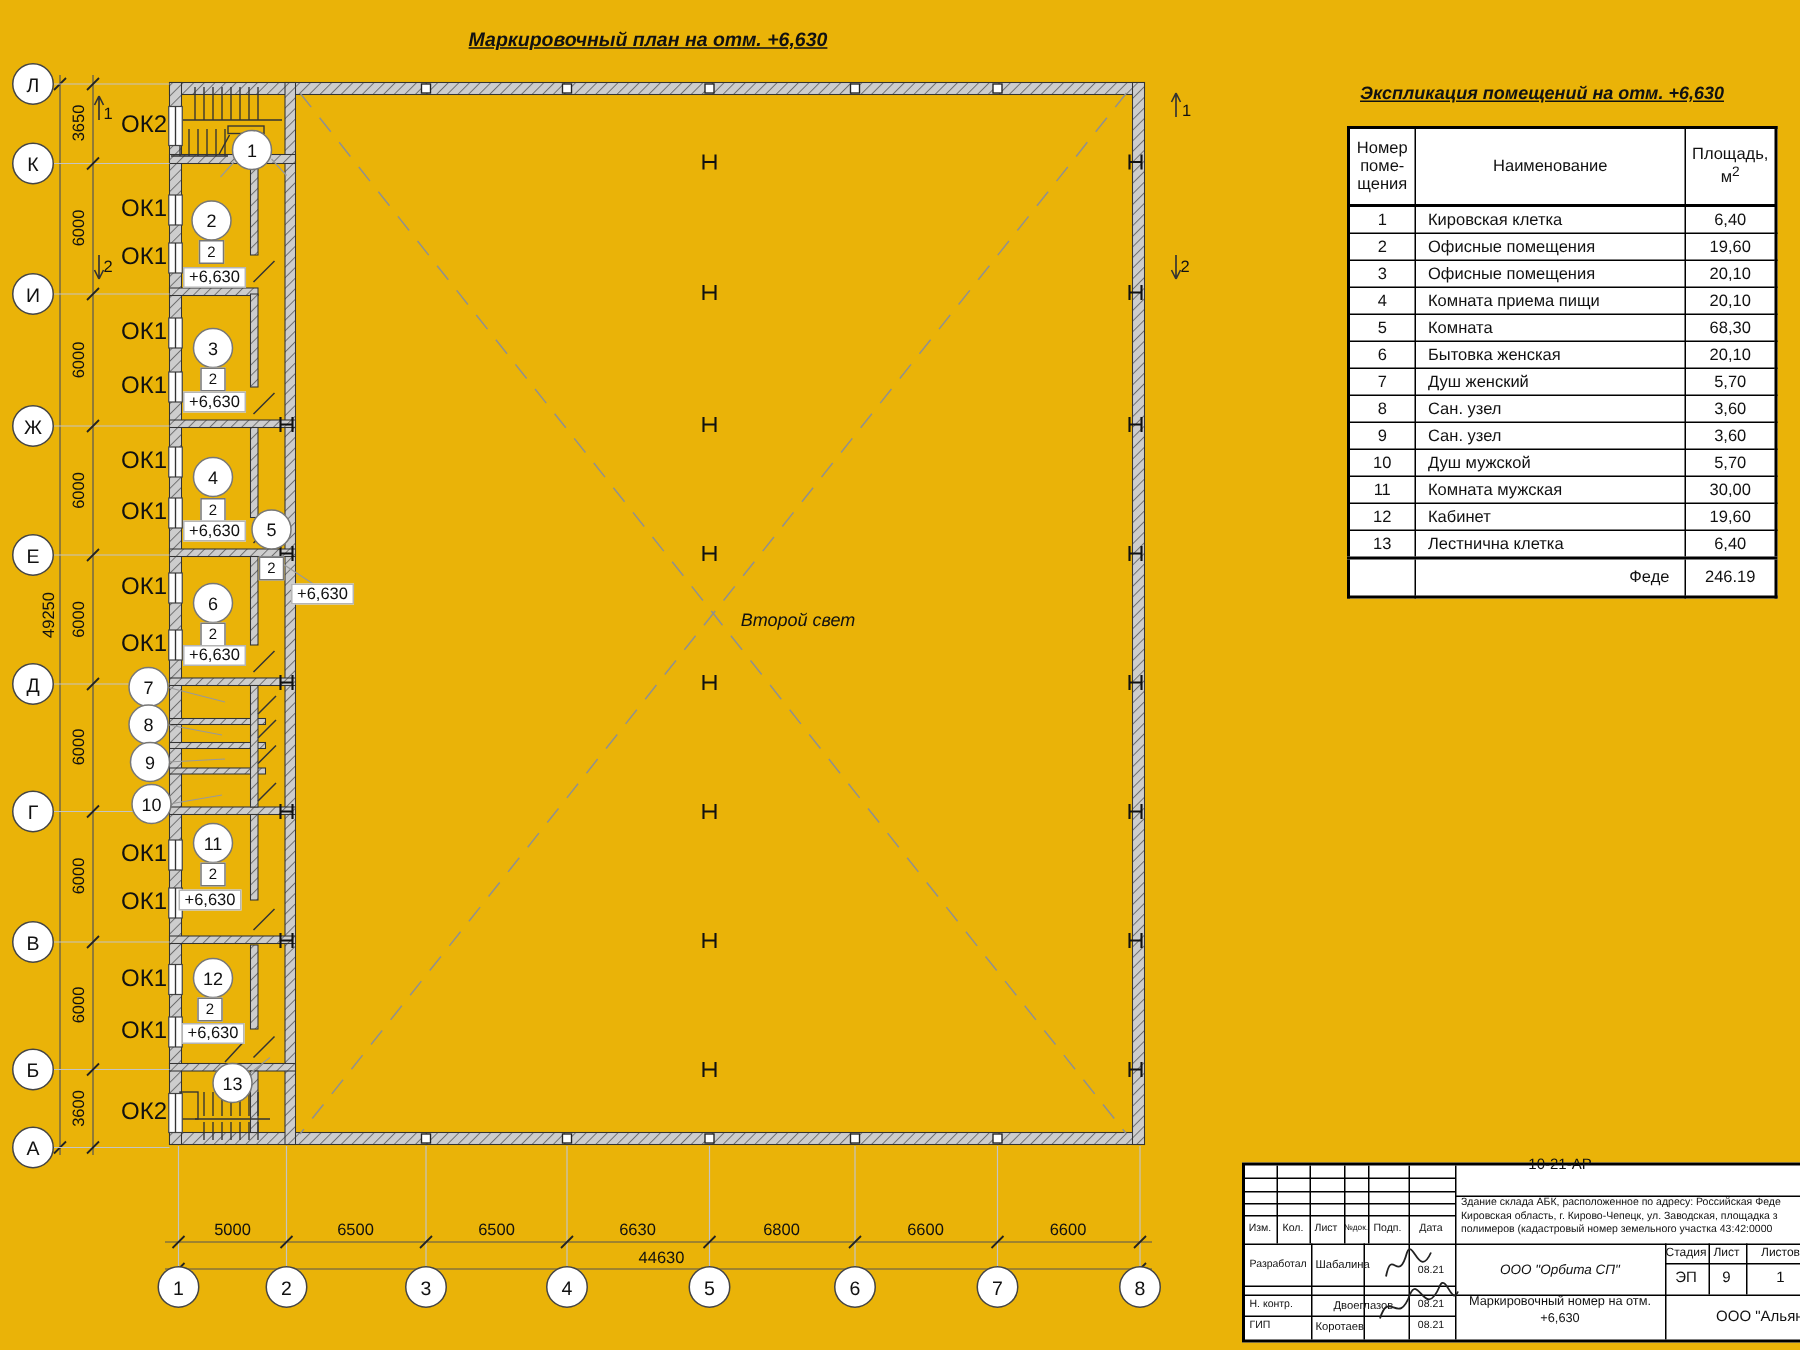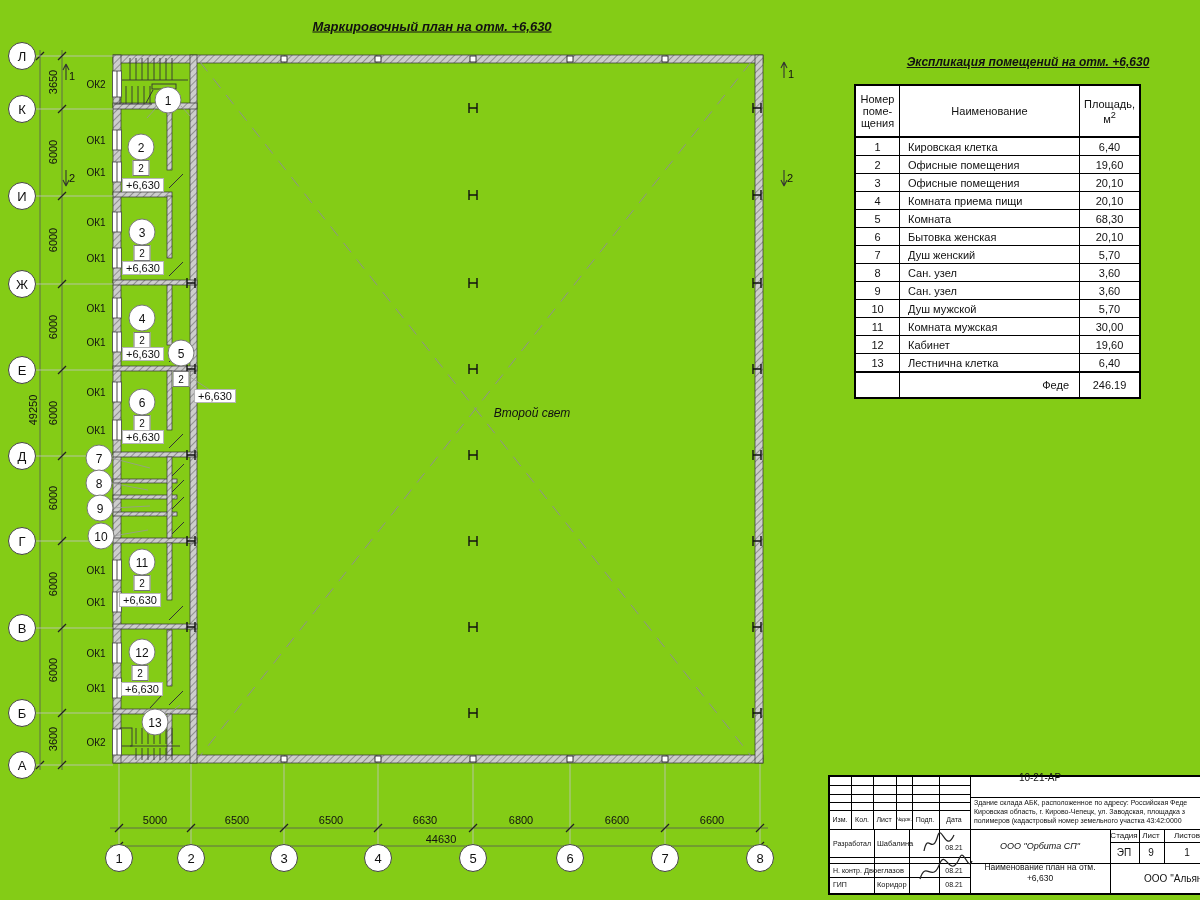--- a/index.html
+++ b/index.html
@@ -1,40 +1,40 @@
 <!DOCTYPE html>
 <html><head>
 <meta charset="utf-8">
 <style>
   html,body{margin:0;padding:0;background:#e8e8e8}
-  #page{position:relative;width:1200px;height:900px;background:#84cc16;overflow:hidden;
+  #page{position:relative;width:1200px;height:900px;background:#eab308;overflow:hidden;
         font-family:"Liberation Sans",sans-serif;color:#111}
   #plan-svg{position:absolute;left:0;top:0;z-index:1}
   #labels{position:absolute;left:0;top:0;width:1200px;height:900px;z-index:2}
   .lab{position:absolute;transform:translate(-50%,-50%);white-space:nowrap}
   .plan-title{font-size:13px;font-style:italic;text-decoration:underline;font-weight:bold}
   .expl-title{font-size:12px;font-style:italic;text-decoration:underline;font-weight:bold}
   .axis-circle{position:absolute;width:26px;height:26px;border:1px solid #444;border-radius:50%;
       background:#fff;display:flex;align-items:center;justify-content:center;font-size:13px;
       transform:translate(-50%,-50%)}
   .room-circle{position:absolute;width:25px;height:25px;border:1px solid #777;border-radius:50%;
       background:#fff;display:flex;align-items:center;justify-content:center;font-size:12px;
       transform:translate(-50%,-50%)}
   .door-square{position:absolute;width:15px;height:14px;border:1px solid #777;background:#fff;
       display:flex;align-items:center;justify-content:center;font-size:10px;transform:translate(-50%,-50%)}
   .elev-box{position:absolute;border:1px solid #b5b5b5;background:#fff;font-size:11px;
       padding:0 3px;transform:translate(-50%,-50%);white-space:nowrap}
   .dim{position:absolute;font-size:11px;transform:translate(-50%,-50%);white-space:nowrap}
   .dim.v{transform:translate(-50%,-50%) rotate(-90deg)}
-  .win-label{position:absolute;font-size:10px;transform:translate(-50%,-50%)}
+  .win-label{position:absolute;font-size:16px;transform:translate(-50%,-50%)}
   .sec-label{position:absolute;font-size:11px;transform:translate(-50%,-50%)}
   .second-light{font-size:12px;font-style:italic}
 
   
-  #expl-table{position:absolute;left:854px;top:84px;z-index:2;border-collapse:collapse;
+  #expl-table{position:absolute;left:898px;top:84px;z-index:2;border-collapse:collapse;
       font-size:11px;background:#fff}
   #expl-table td,#expl-table th{border:1px solid #000;padding:0 4px;font-weight:normal}
   #expl-table{border:2px solid #000}
   #expl-table thead th{height:50px;font-size:11px}
   #expl-table tbody td{height:17px}
   #expl-table .c{text-align:center}
   #expl-table .l{text-align:left;padding-left:8px}
   #expl-table .r{text-align:right;padding-right:10px}
   #expl-table thead{border-bottom:2px solid #000}
   #expl-table tfoot td{height:24px;border-top:2px solid #000}
@@ -463,32 +463,32 @@
     <div class="tb-text tb-rev" style="left:32px;top:42px">Кол.</div>
     <div class="tb-text tb-rev" style="left:54px;top:42px">Лист</div>
     <div class="tb-text tb-rev" style="left:74px;top:42px;font-size:5.5px">№док.</div>
     <div class="tb-text tb-rev" style="left:95px;top:42px">Подп.</div>
     <div class="tb-text tb-rev" style="left:124px;top:42px">Дата</div>
 
     <div class="tb-left tb-role" style="left:3px;top:66px">Разработал</div>
     <div class="tb-left tb-name" style="left:47px;top:66px">Шабалина</div>
     <div class="tb-text tb-date" style="left:124px;top:70px">08.21</div>
     <div class="tb-left tb-role" style="left:3px;top:93px">Н. контр.</div>
-    <div class="tb-left tb-name" style="left:34px;top:93px">Двоеглазов</div>
+    <div class="tb-left tb-name" style="left:59px;top:93px">Двоеглазов</div>
     <div class="tb-text tb-date" style="left:124px;top:93px">08.21</div>
     <div class="tb-left tb-role" style="left:3px;top:107px">ГИП</div>
-    <div class="tb-left tb-name" style="left:47px;top:107px">Коридор</div>
+    <div class="tb-left tb-name" style="left:47px;top:107px">Коротаев</div>
     <div class="tb-text tb-date" style="left:124px;top:107px">08.21</div>
 
     <div class="tb-text tb-doc" style="left:210px;top:0">10-21-АР</div>
     <div class="tb-left tb-addr" style="left:144px;top:25px">Здание склада АБК, расположенное по адресу: Российская Феде</div>
     <div class="tb-left tb-addr" style="left:144px;top:34px">Кировская область, г. Кирово-Чепецк, ул. Заводская, площадка з</div>
     <div class="tb-left tb-addr" style="left:144px;top:43px">полимеров (кадастровый номер земельного участка 43:42:0000</div>
     <div class="tb-text tb-company" style="left:210px;top:69px">ООО "Орбита СП"</div>
-    <div class="tb-text tb-sheet" style="left:210px;top:90px">Наименование план на отм.</div>
+    <div class="tb-text tb-sheet" style="left:210px;top:90px">Маркировочный номер на отм.</div>
     <div class="tb-text tb-sheet" style="left:210px;top:101px">+6,630</div>
     <div class="tb-text tb-stage-h" style="left:294px;top:58px">Стадия</div>
     <div class="tb-text tb-stage-h" style="left:321px;top:58px">Лист</div>
     <div class="tb-text tb-stage-h" style="left:357px;top:58px">Листов</div>
     <div class="tb-text tb-stage-v" style="left:294px;top:75px">ЭП</div>
     <div class="tb-text tb-stage-v" style="left:321px;top:75px">9</div>
     <div class="tb-text tb-stage-v" style="left:357px;top:75px">1</div>
     <div class="tb-text tb-company2" style="left:346px;top:101px">ООО "Альяно</div>
 
     <svg width="70" height="66" style="position:absolute;left:88px;top:50px;overflow:visible">

